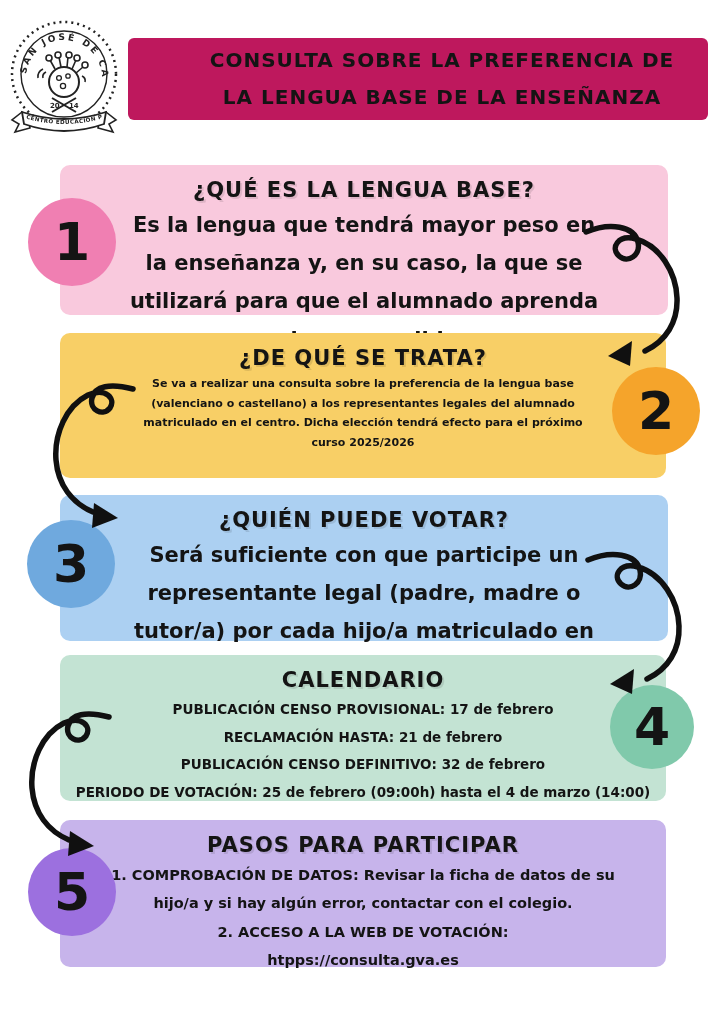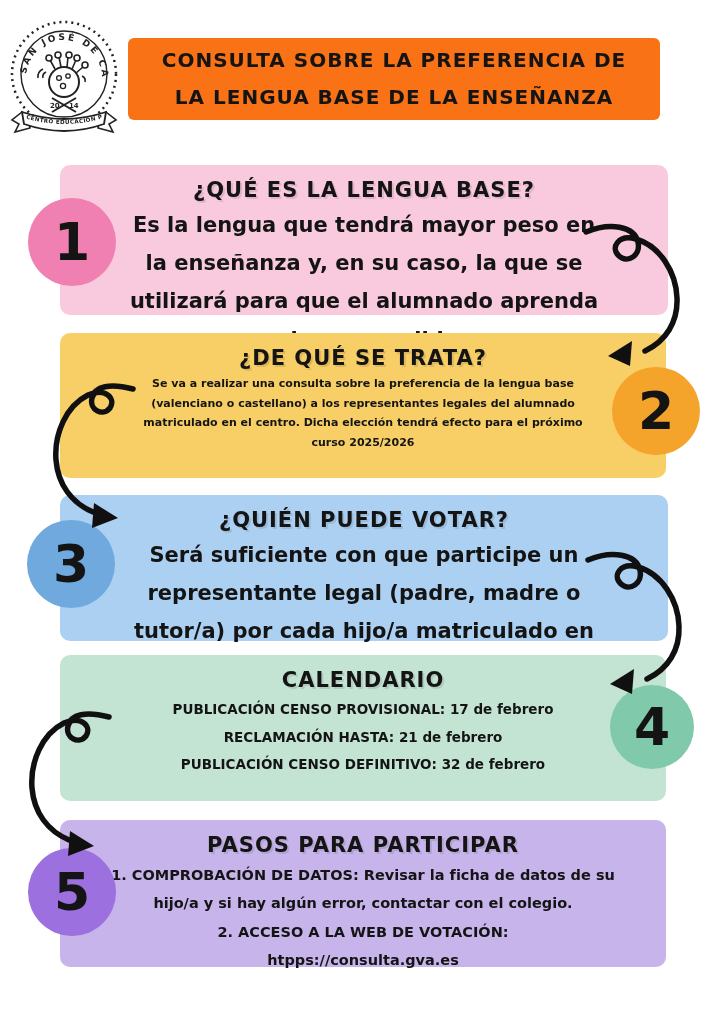--- a/index.html
+++ b/index.html
@@ -83,21 +83,21 @@
     <g>
       <path d="M 16 100 L 6 108 L 13 112 L 9 120 L 24 116 L 22 104 Z" fill="#fff" stroke="#222" stroke-width="1.6"></path>
       <path d="M 100 100 L 110 108 L 103 112 L 107 120 L 92 116 L 94 104 Z" fill="#fff" stroke="#222" stroke-width="1.6"></path>
       <path d="M 16 100 Q 58 114 100 100 L 98 112 Q 58 126 18 112 Z" fill="#fff" stroke="#222" stroke-width="1.8"></path>
       <text font-size="5.6" font-weight="bold" letter-spacing="0.4" fill="#222">
         <textPath href="#bannerArc" startOffset="2">CENTRO EDUCACIÓN PRIMARIA</textPath>
       </text>
     </g>
   </svg>
 
-  <div class="title-box" style="background-color: #f97316;">
+  <div class="title-box" style="background-color: #be185d; padding-left: 48px;">
     <div class="t-line">CONSULTA SOBRE LA PREFERENCIA DE</div>
     <div class="t-line">LA LENGUA BASE DE LA ENSEÑANZA</div>
   </div>
 
   <section class="card" style="left: 60px; top: 165px; width: 608px; height: 150px; background-color: rgb(249, 201, 221);">
     <div class="badge" style="left: -32px; top: 33px; background-color: rgb(240, 127, 178);">
       <span>1</span>
     </div>
     <h2>¿QUÉ ES LA LENGUA BASE?</h2>
     <p class="body" style="padding:0 66px;">Es la lengua que tendrá mayor peso en la enseñanza y, en su caso, la que se utilizará para que el alumnado aprenda a leer y escribir.</p>
@@ -120,20 +120,21 @@
   </section>
 
   <section class="card" style="left: 60px; top: 655px; width: 606px; height: 146px; background-color: rgb(195, 227, 211);">
     <div class="badge" style="left: 550px; top: 30px; width: 84px; height: 84px; background-color: rgb(128, 201, 171);">
       <span>4</span>
     </div>
     <h2>CALENDARIO</h2>
     <div class="cal-line">PUBLICACIÓN CENSO PROVISIONAL: 17 de febrero</div>
     <div class="cal-line">RECLAMACIÓN HASTA: 21 de febrero</div>
     <div class="cal-line">PUBLICACIÓN CENSO DEFINITIVO:  32 de febrero</div>
+    <div class="cal-line">PERIODO DE VOTACIÓN: 25 de febrero (09:00h) hasta el 4 de marzo (14:00)</div>
   </section>
 
   <section class="card" style="left: 60px; top: 820px; width: 606px; height: 147px; background-color: rgb(199, 180, 235);">
     <div class="badge" style="left: -32px; top: 28px; background-color: rgb(156, 112, 223);">
       <span>5</span>
     </div>
     <h2>PASOS PARA PARTICIPAR</h2>
     <div class="step-line">1.  COMPROBACIÓN DE DATOS: Revisar la ficha de datos de su</div>
     <div class="step-line">hijo/a y si hay algún error, contactar con el colegio.</div>
     <div class="step-line">2. ACCESO A LA WEB DE VOTACIÓN:</div>

